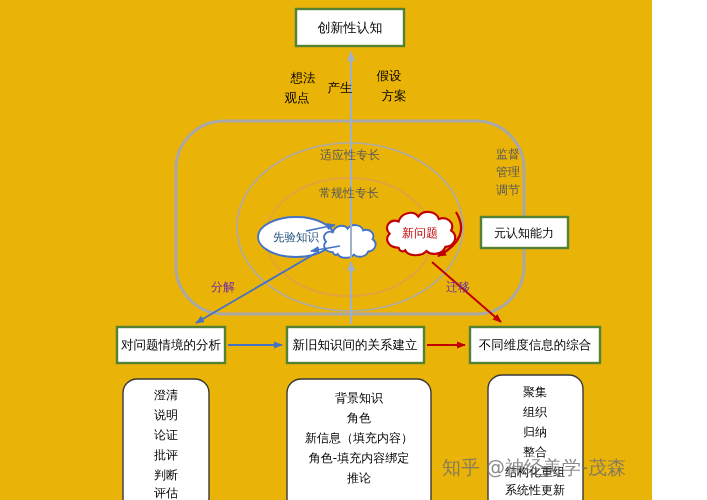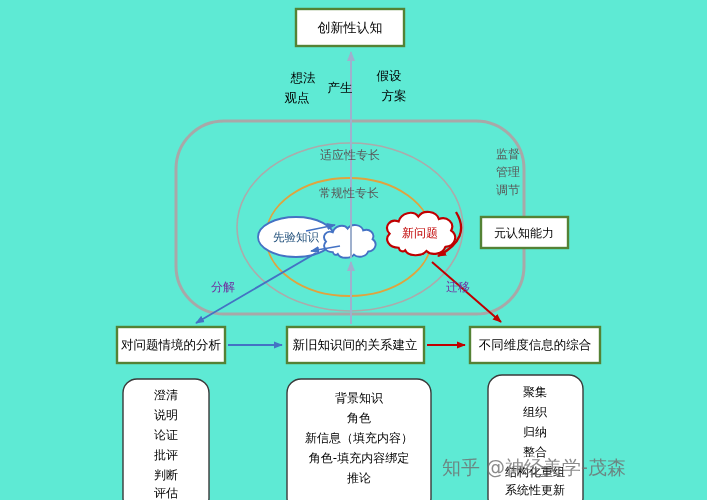--- a/index.html
+++ b/index.html
@@ -1,16 +1,16 @@
 <!DOCTYPE html>
 <html><head>
 <meta charset="utf-8">
 <style>
   html,body{margin:0;padding:0;background:#fff;}
-  .stage{position:relative;width:707px;height:500px;background:#5eead4;overflow:hidden;
+  .stage{position:relative;width:652px;height:500px;background:#eab308;overflow:hidden;
          font-family:"DejaVu Sans","Liberation Sans",sans-serif;}
   svg{position:absolute;left:0;top:0;}
   svg text{font-family:"DejaVu Sans","Liberation Sans",sans-serif;fill:#000;}
   .mid{text-anchor:middle;}
   .t11{font-size:11.5px;}
   .t12{font-size:12px;}
   .t125{font-size:12.5px;}
   .t13{font-size:13px;}
   .gray{fill:#595959;}
   .navy{fill:#1f4e79;}

